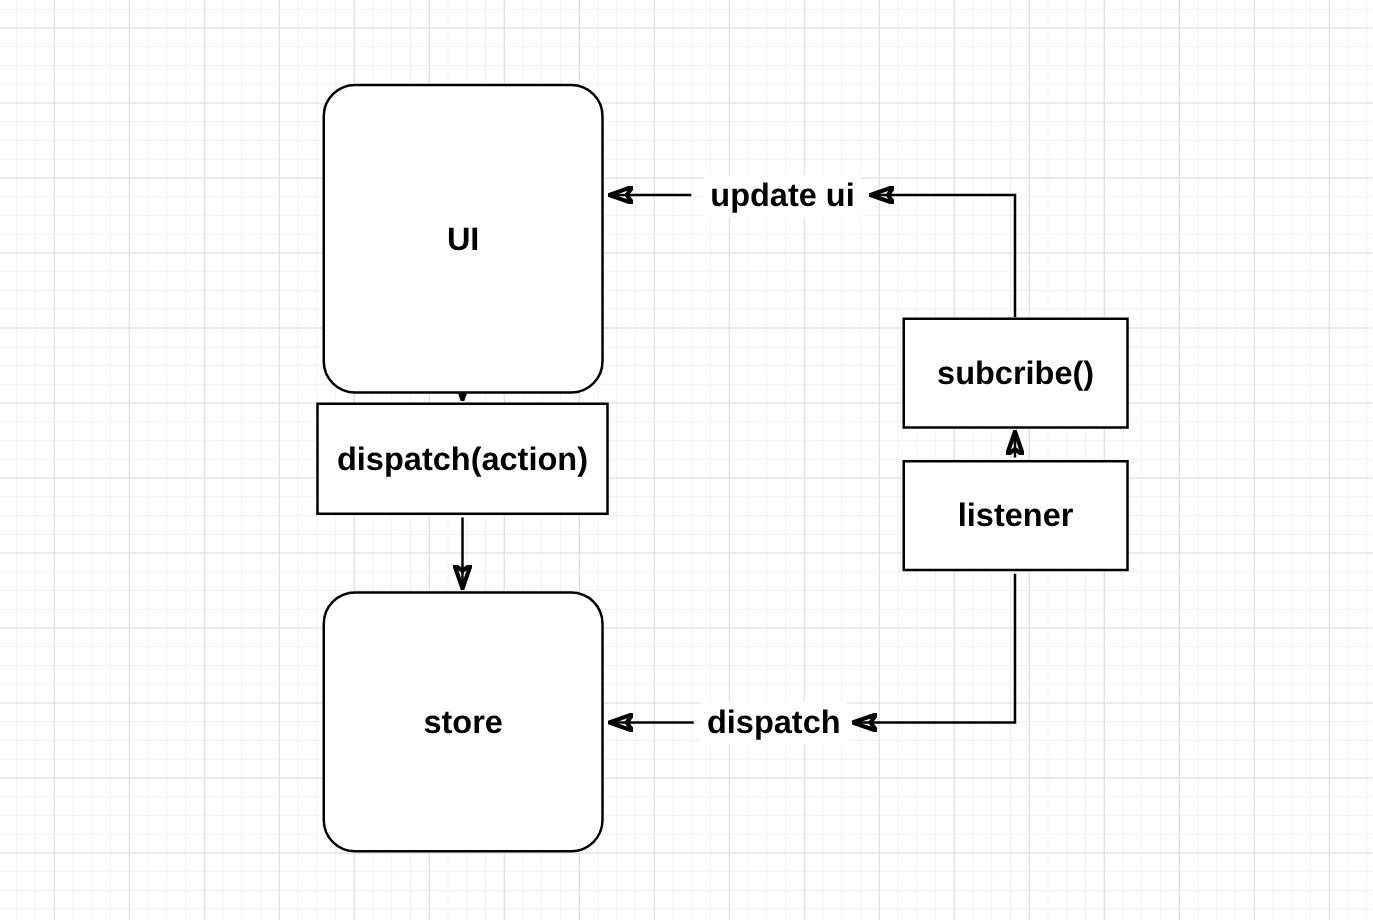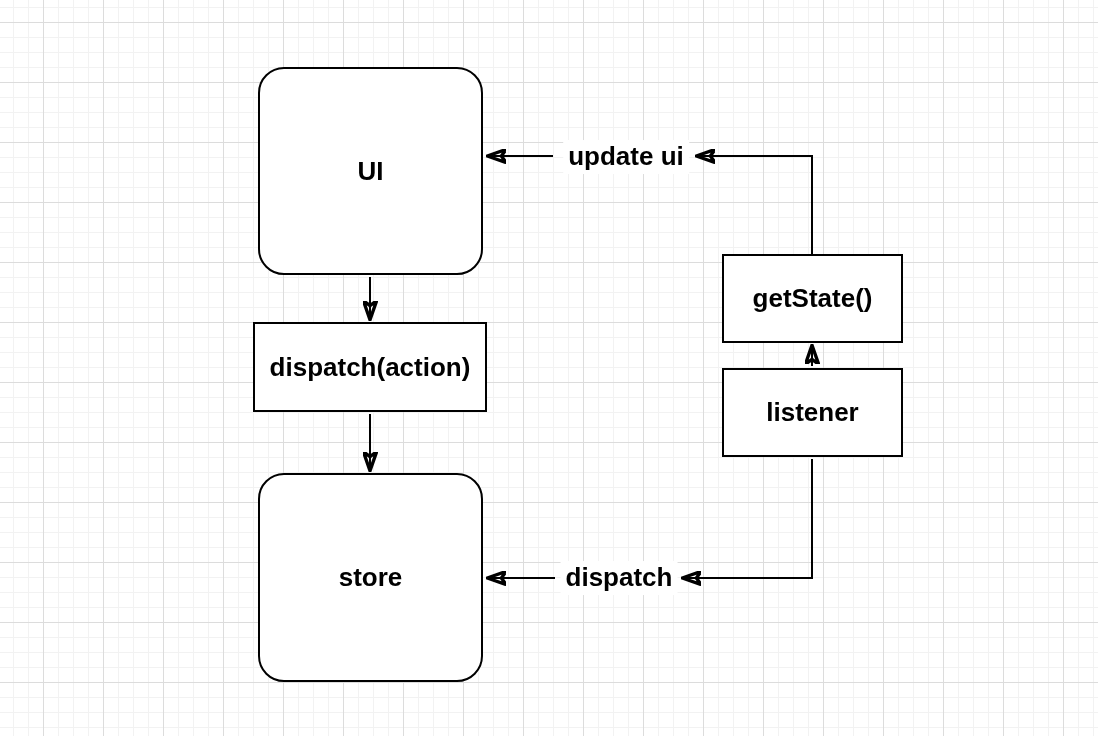--- a/index.html
+++ b/index.html
@@ -86,34 +86,34 @@
 
     <path d="M812,254 L812,156 L697,156" marker-end="url(#arrow)"></path>
 
     <path d="M553,156 L488,156" marker-end="url(#arrow)"></path>
 
     <path d="M812,459 L812,578 L683,578" marker-end="url(#arrow)"></path>
 
     <path d="M555,578 L488,578" marker-end="url(#arrow)"></path>
   </svg>
 
-  <div class="node rounded" style="left:258px; top:67px; width:225px; height:208px;">
+  <div class="node rounded" style="left:258px; top:67px; width:225px; height:248px;">
     <span>UI</span>
   </div>
 
   <div class="node rounded" style="left:258px; top:473px; width:225px; height:209px;">
     <span>store</span>
   </div>
 
   <div class="node" style="left:253px; top:322px; width:234px; height:90px;">
     <span>dispatch(action)</span>
   </div>
 
   <div class="node" style="left:722px; top:254px; width:181px; height:89px;">
-    <span>getState()</span>
+    <span>subcribe()</span>
   </div>
 
   <div class="node" style="left:722px; top:368px; width:181px; height:89px;text-align:right;">
     <span>listener</span>
   </div>
 
   <div class="edge-label" style="left:626px; top:157px;">
     <span>update ui</span>
   </div>
 

